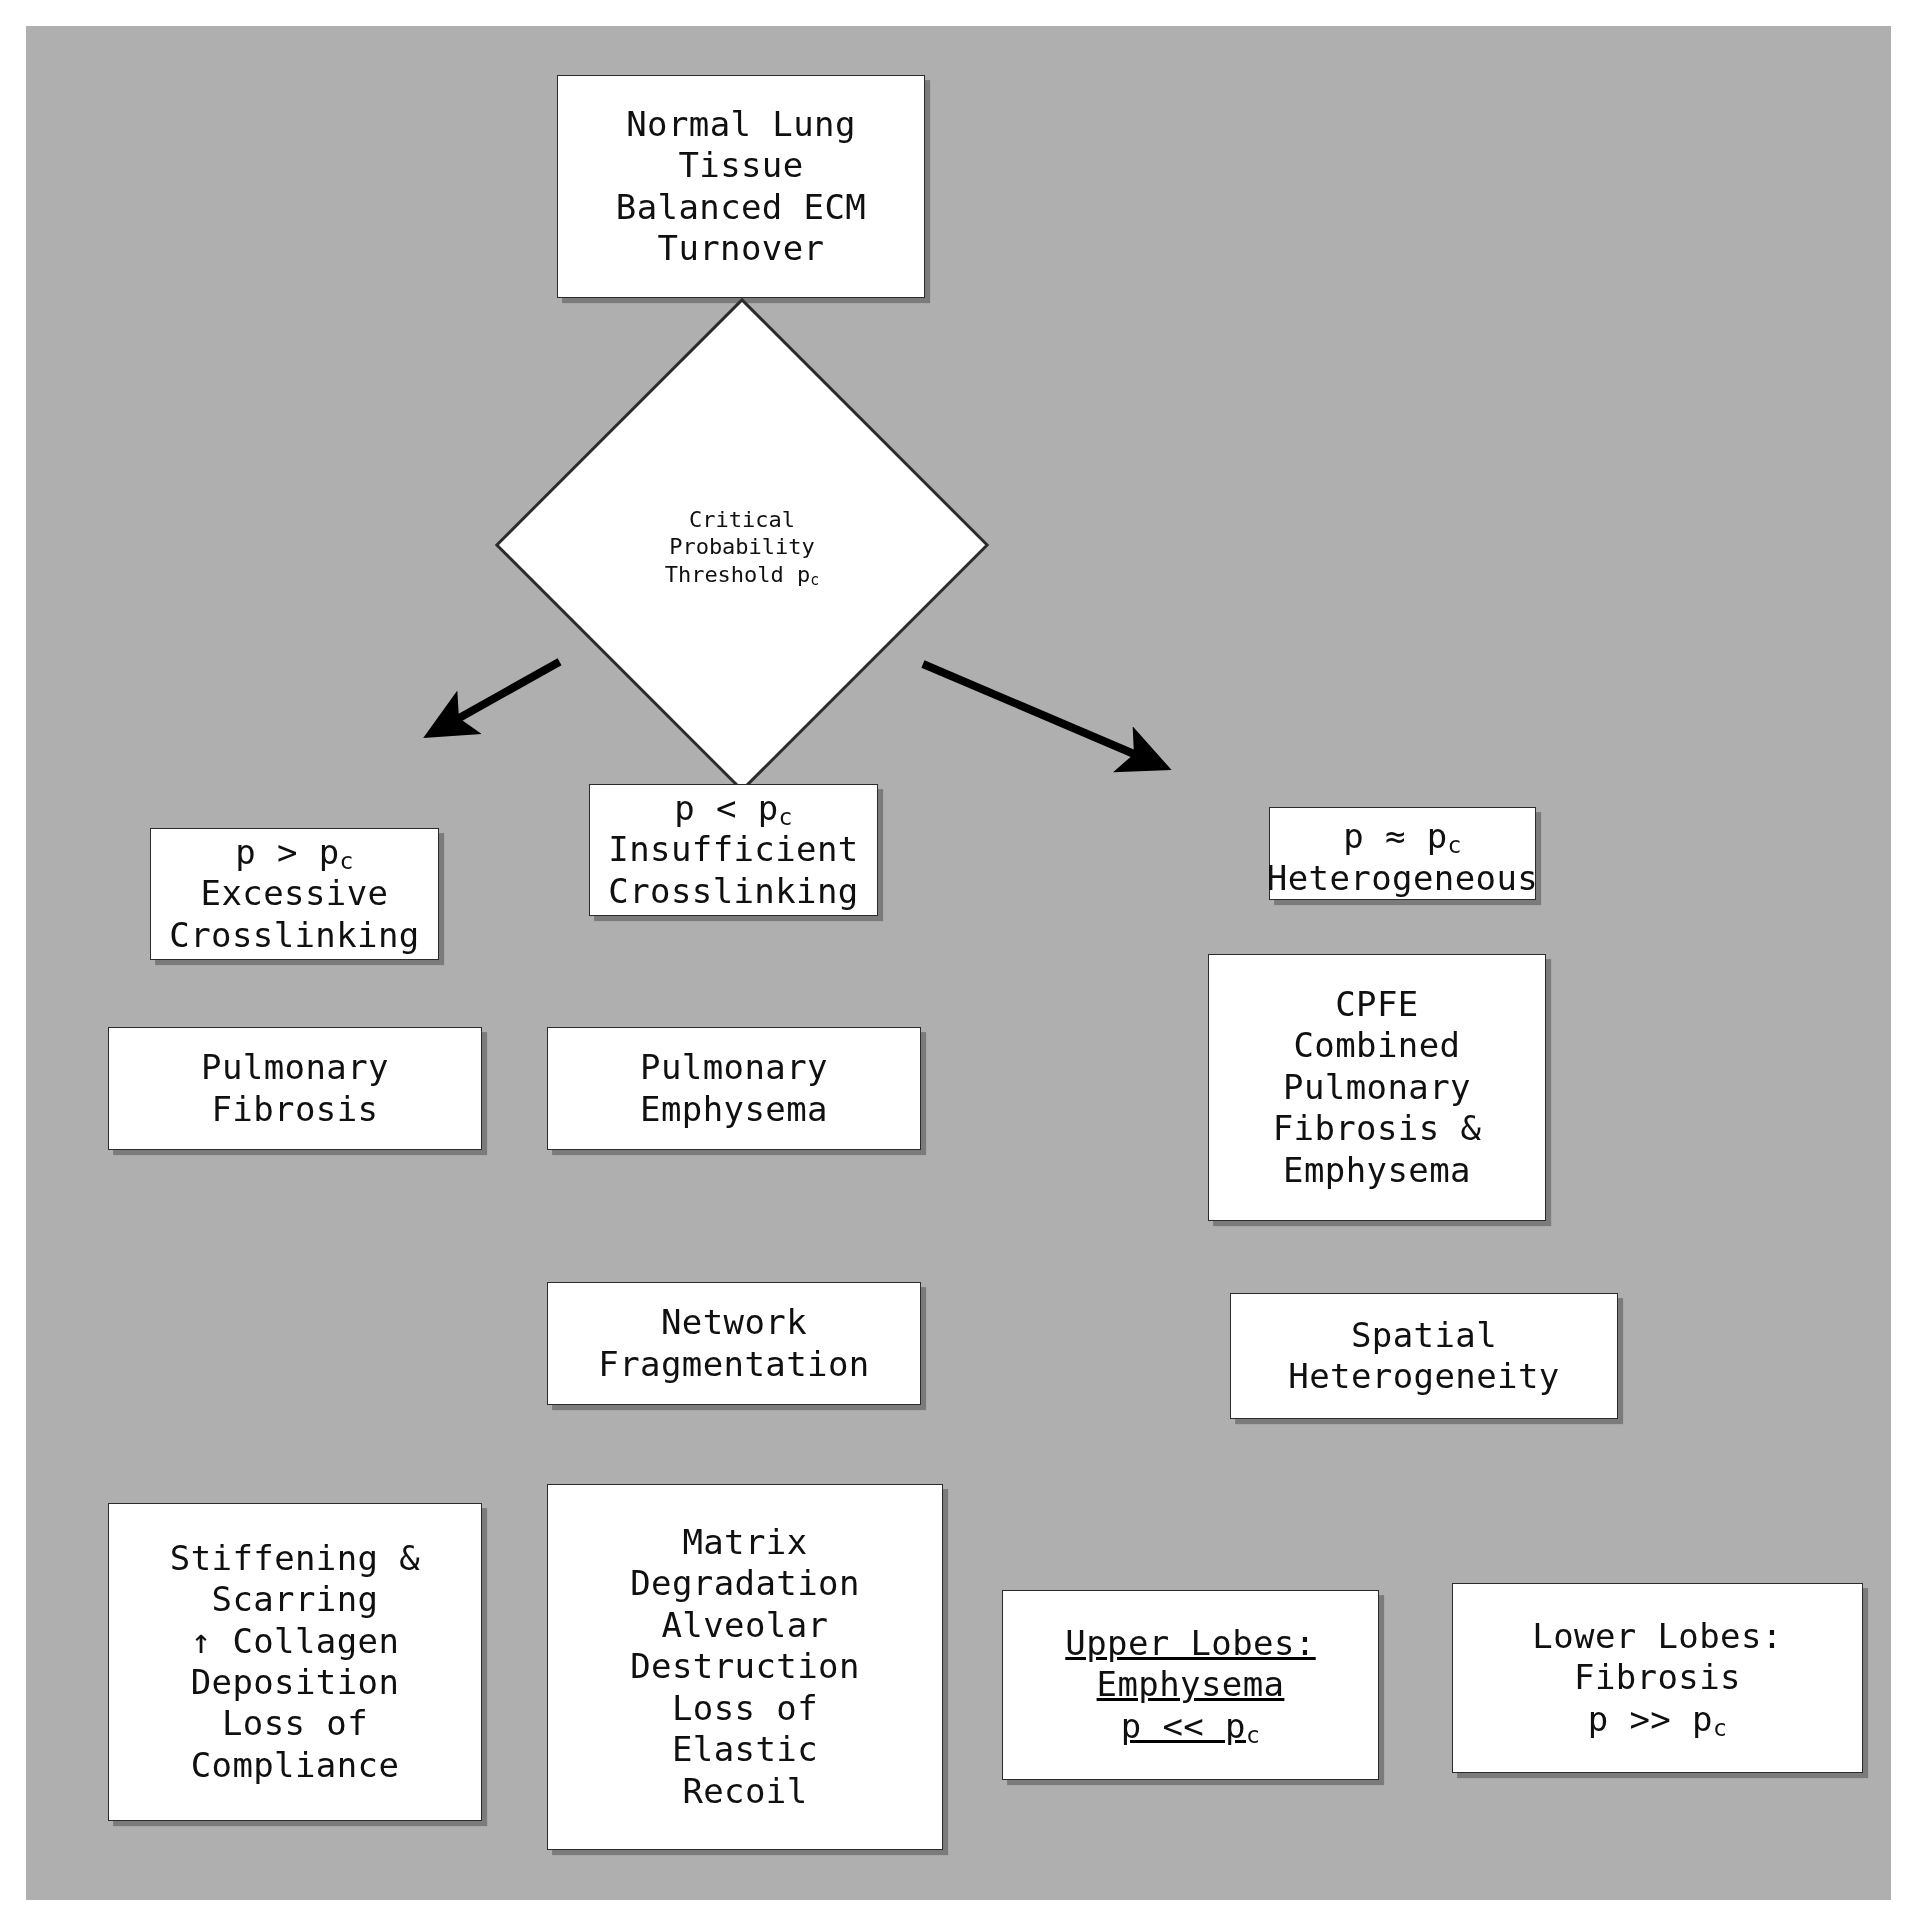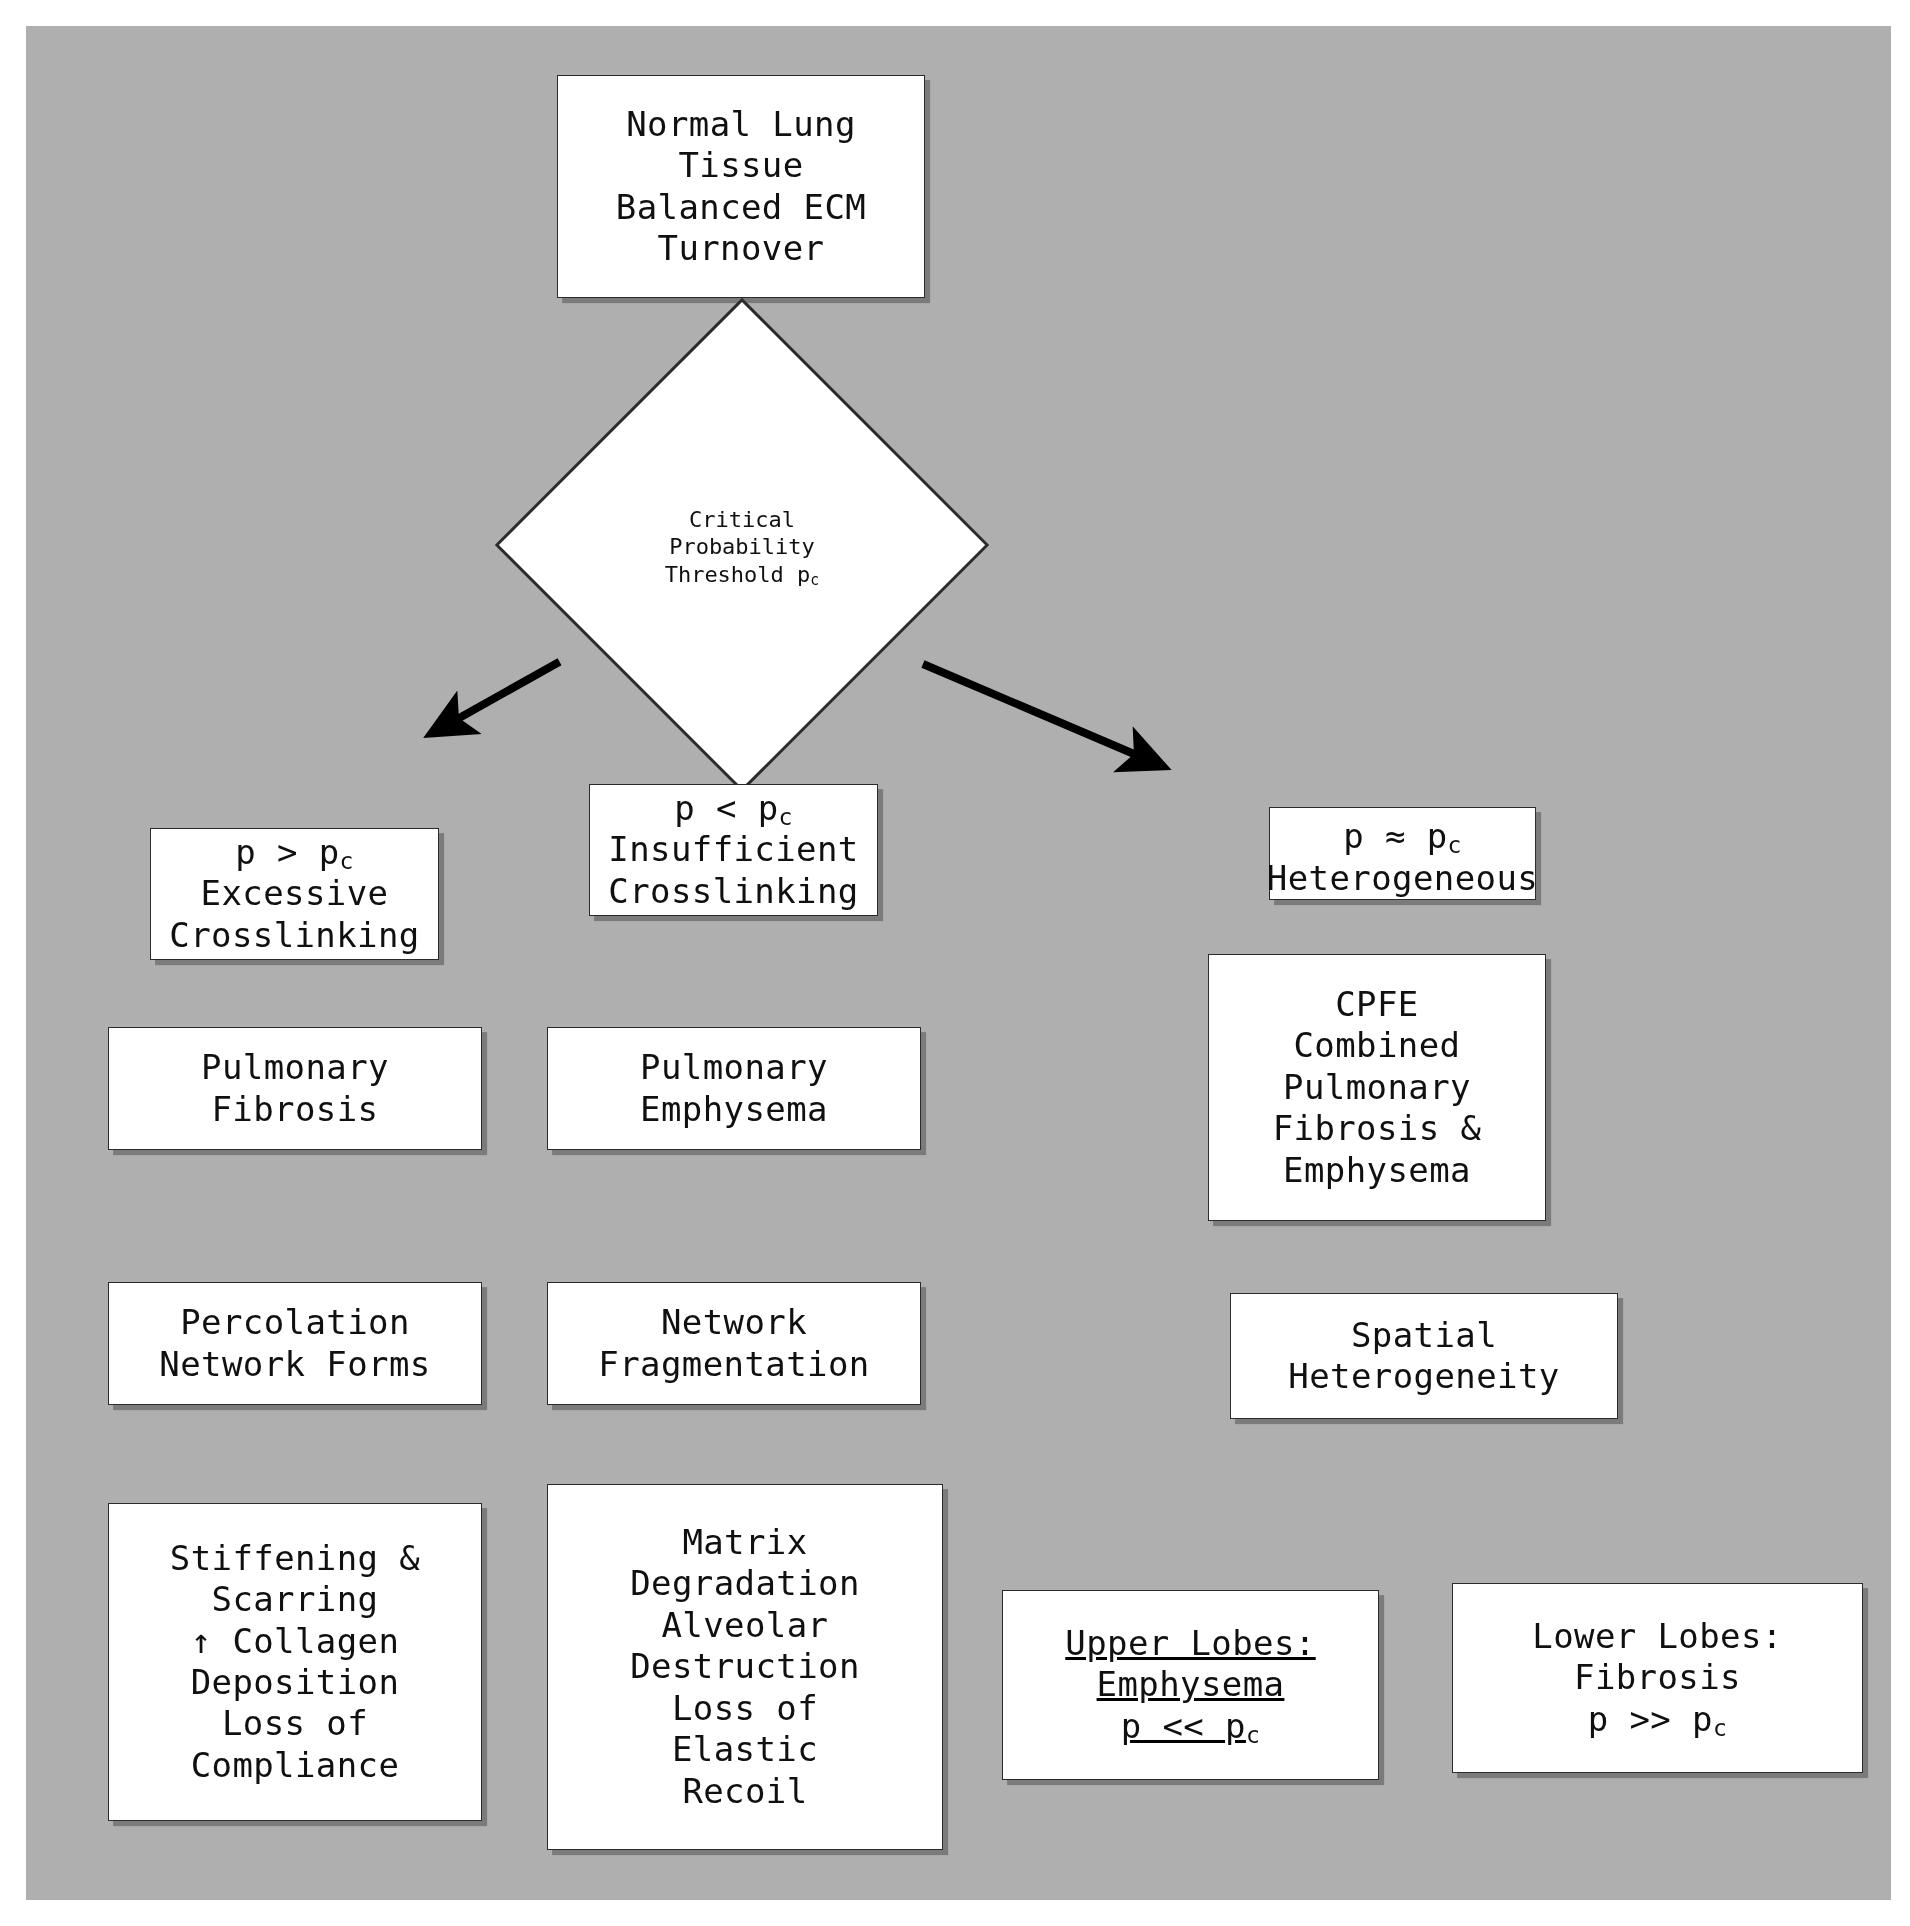--- a/index.html
+++ b/index.html
@@ -154,24 +154,20 @@
   </div>
 
   <div class="node" style="left:1208px; top:954px; width:338px; height:267px;">
     <span class="label">CPFE
 Combined
 Pulmonary
 Fibrosis &amp;
 Emphysema</span>
   </div>
 
-  <div class="node" style="left:108px; top:1282px; width:374px; height:123px;">
-    <span class="label">Percolation
-Network Forms</span>
-  </div>
 
   <div class="node" style="left:547px; top:1282px; width:374px; height:123px;">
     <span class="label">Network
 Fragmentation</span>
   </div>
 
   <div class="node" style="left:1210px; top:1293px; width:388px; height:126px;margin-left:20px;">
     <span class="label">Spatial
 Heterogeneity</span>
   </div>

